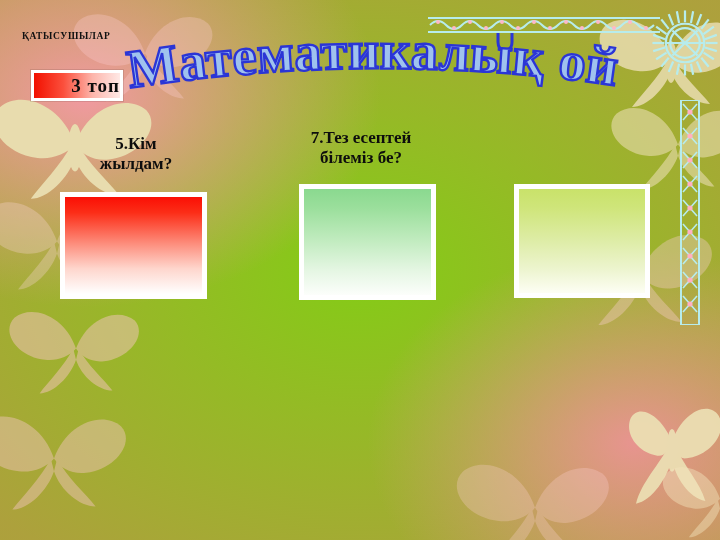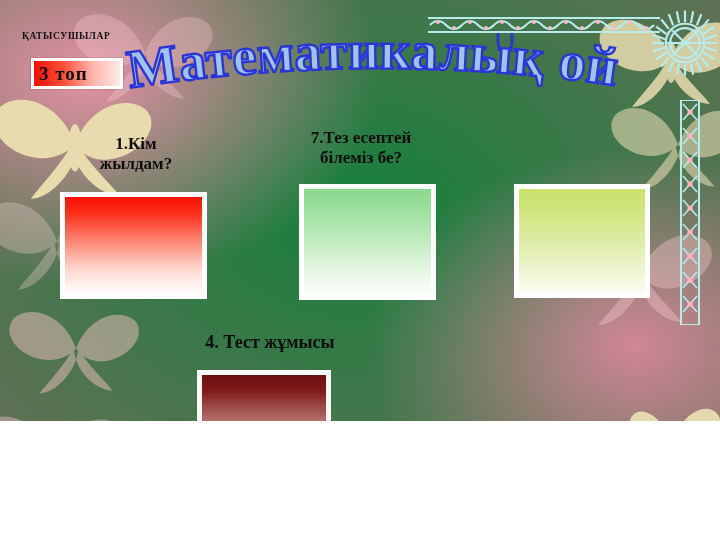--- a/index.html
+++ b/index.html
@@ -9,23 +9,23 @@
   body {
     width: 720px;
     height: 540px;
     overflow: hidden;
     font-family: "Liberation Serif", serif;
   }
 
   #slide {
     position: relative;
     width: 720px;
-    height: 421px;
+    height: 540px;
     overflow: hidden;
-    background: #15803d;
+    background: #84cc16;
   }
 
   
   .bg-wash {
     position: absolute;
     inset: 0;
     background:
       radial-gradient(ellipse 420px 300px at 12% 18%, rgba(255,150,180,0.85) 0%, rgba(255,150,180,0) 70%),
       radial-gradient(ellipse 380px 280px at 88% 82%, rgba(255,140,175,0.75) 0%, rgba(255,140,175,0) 70%),
       radial-gradient(ellipse 500px 360px at 50% 50%, rgba(252,93,142,0) 0%, rgba(250,80,132,0.35) 100%);
@@ -52,29 +52,29 @@
     font-size: 9.5px;
     letter-spacing: 0.6px;
     color: #111111;
     white-space: nowrap;
   }
 
   
   #group-badge {
     position: absolute;
     left: 31px;
-    top: 58px;
+    top: 70px;
     width: 92px;
     height: 31px;
     border: 3px solid #ffffff;
     box-sizing: border-box;
     background: linear-gradient(90deg, #f21000 0%, #fb4f3c 34%, #fdb5ab 68%, #ffe9e6 100%);
     display: flex;
     align-items: center;
-    justify-content: flex-start;
+    justify-content: flex-end;
     box-shadow: 0 0 0 1px rgba(0,0,0,0.10);
   }
   #group-badge .badge-text {
     font-family: "Liberation Serif", serif;
     font-weight: bold;
     font-size: 19px;
     color: #0c0c0c;
     padding-left: 5px;
     letter-spacing: 1px;
     white-space: nowrap;
@@ -357,34 +357,30 @@
       <defs>
         <path id="arcpath" d="M 6 64 Q 250 26 494 62"></path>
       </defs>
       <text font-family="'Liberation Serif', serif" font-size="54" font-weight="bold" fill="#9fc2ee" stroke="#2b35d6" stroke-width="2.4" letter-spacing="0.5">
         <textPath href="#arcpath" startOffset="0">Математикалық ойын</textPath>
       </text>
     </svg>
   </div>
 
   <div class="menu-item" style="left:44px; top:134px; width:184px; height:165px;">
-    <div class="menu-label" style="top:0; font-size:17px;">1.Кім
+    <div class="menu-label" style="top:0; font-size:17px;">5.Кім
 жылдам?</div>
     <div class="menu-box fill-red" style="left:16px; top:58px; width:147px; height:107px;"></div>
   </div>
 
   <div class="menu-item" style="left:268px; top:128px; width:186px; height:172px;">
     <div class="menu-label" style="top:0; font-size:17px;">7.Тез есептей
 білеміз бе?</div>
     <div class="menu-box fill-green" style="left:31px; top:56px; width:137px; height:116px;"></div>
   </div>
 
   <div class="menu-item" style="left:486px; top:128px; width:194px; height:172px;">
     <div class="menu-box fill-lime" style="left:28px; top:56px; width:136px; height:114px;"></div>
   </div>
 
-  <div class="menu-item" style="left:168px; top:332px; width:204px; height:158px;">
-    <div class="menu-label" style="top:0; font-size:18px;">4. Тест  жұмысы</div>
-    <div class="menu-box fill-maroon" style="left:29px; top:38px; width:134px; height:114px;"></div>
-  </div>
 
 
 </div>
 
 </body></html>

